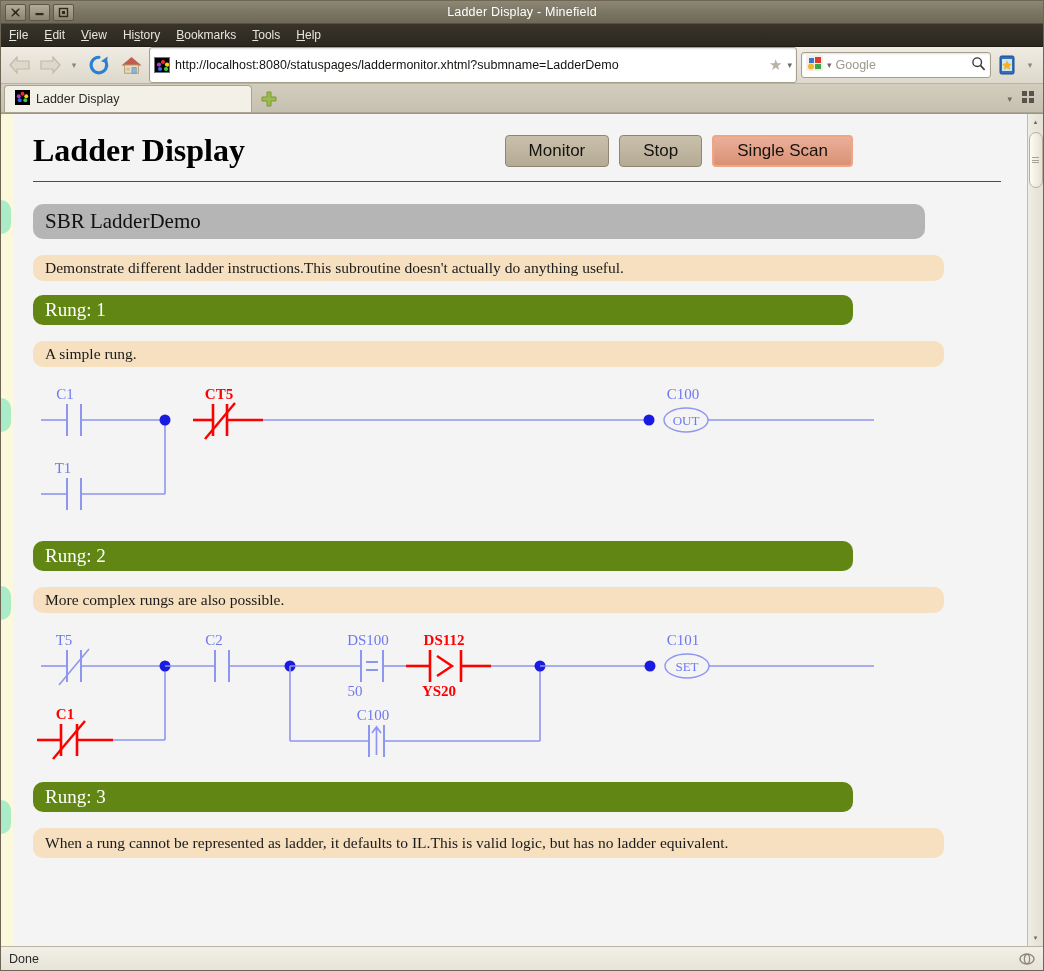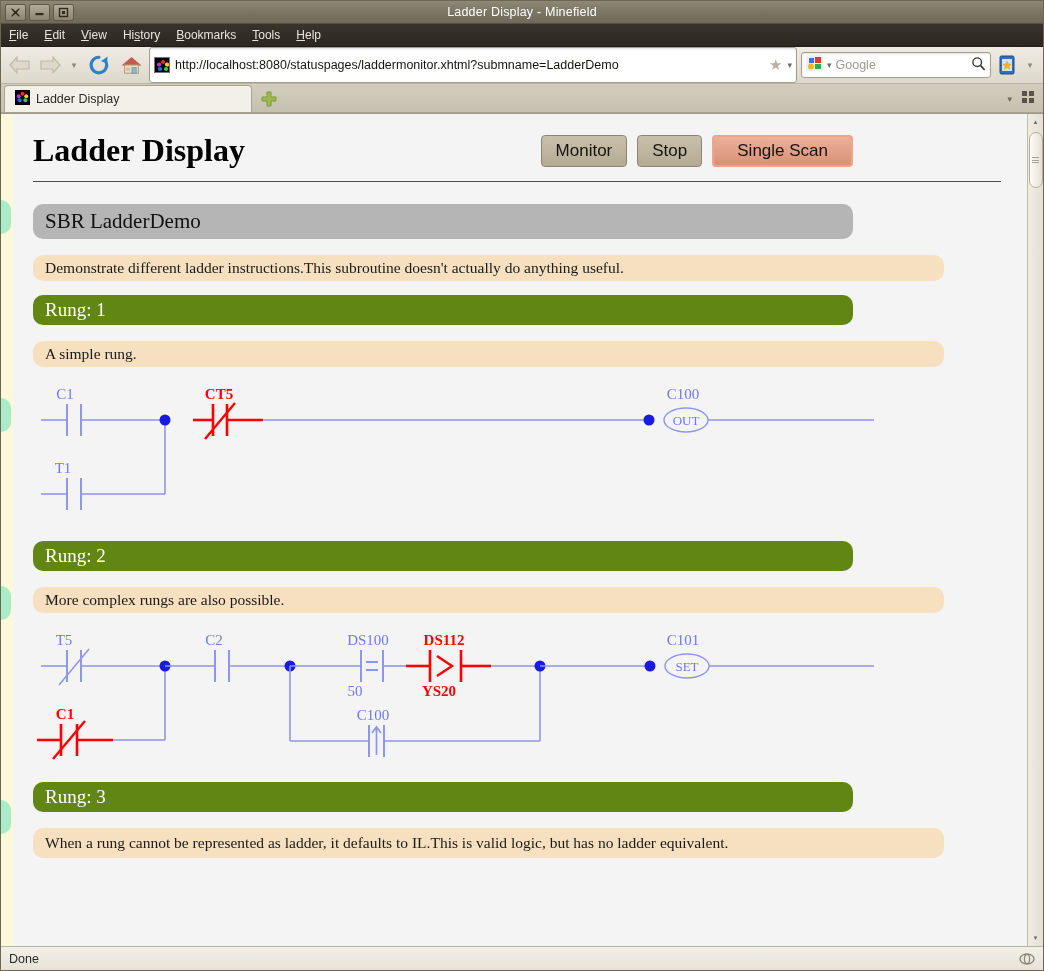--- a/index.html
+++ b/index.html
@@ -120,36 +120,36 @@
     display: flex; align-items: center; justify-content: center;
   }
   .sgrip { width: 7px; height: 6px; display:flex; flex-direction:column; justify-content:space-between; }
   .sgrip i { display:block; height:1px; background:#a8a292; }
 
   
   .pagehead { display: flex; align-items: center; padding: 18px 0 8px 12px; }
   .ptitle { font-family: "Liberation Serif", serif; font-size: 32px; font-weight: bold; color: #000; }
   .btnrow { margin-left: auto; display: flex; gap: 10px; padding-right: 160px; }
   .pbtn {
-    font-size: 17px; padding: 5px 14px; border-radius: 4px;
+    font-size: 17px; padding: 5px 23px; border-radius: 4px;
     background: linear-gradient(to bottom, #c9c0ac, #b5ab94);
     border: 1px solid #8e8672; color: #15130f; cursor: pointer;
     font-family: "Liberation Sans", sans-serif;
   }
   .pbtn.hot {
     background: linear-gradient(to bottom, #eab09a, #d99175);
     border: 2px solid #f0a488;
     padding: 4px 23px;
   }
   .hrule { height: 1px; background: #4d4d4d; margin: 4px 12px 22px 12px; }
 
   .sbrbar {
     background: #b5b5b5; border-radius: 10px; margin: 0 12px 0 12px;
     padding: 5px 12px; font-family: "Liberation Serif", serif;
-    font-size: 21px; color: #111; width: 820px;
+    font-size: 21px; color: #111; width: 892px;
   }
   .desc {
     background: #f6e0c0; border-radius: 10px; margin: 16px 12px 0 12px;
     padding: 4px 12px; font-family: "Liberation Serif", serif;
     font-size: 15.5px; color: #1a1a1a; width: 911px;
   }
   .rungbar {
     background: #5d8511; background: #5f8414; border-radius: 10px;
     margin: 14px 12px 0 12px; padding: 4px 12px;
     font-family: "Liberation Serif", serif; font-size: 19px; color: #fff;

